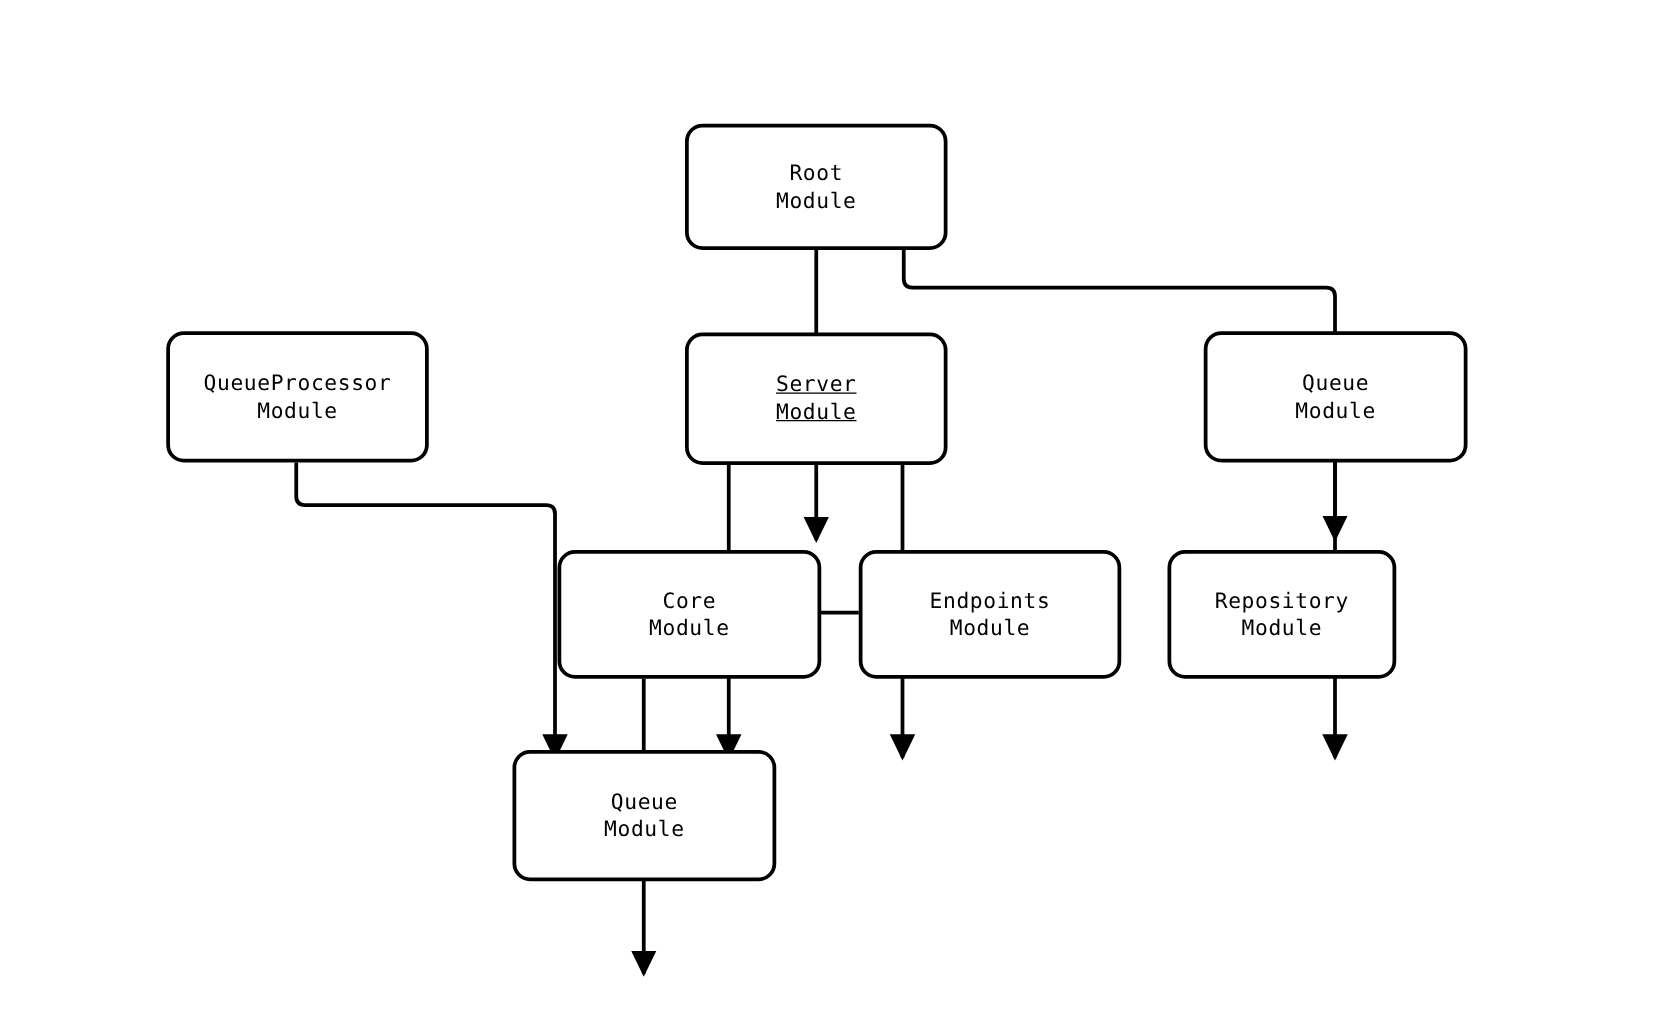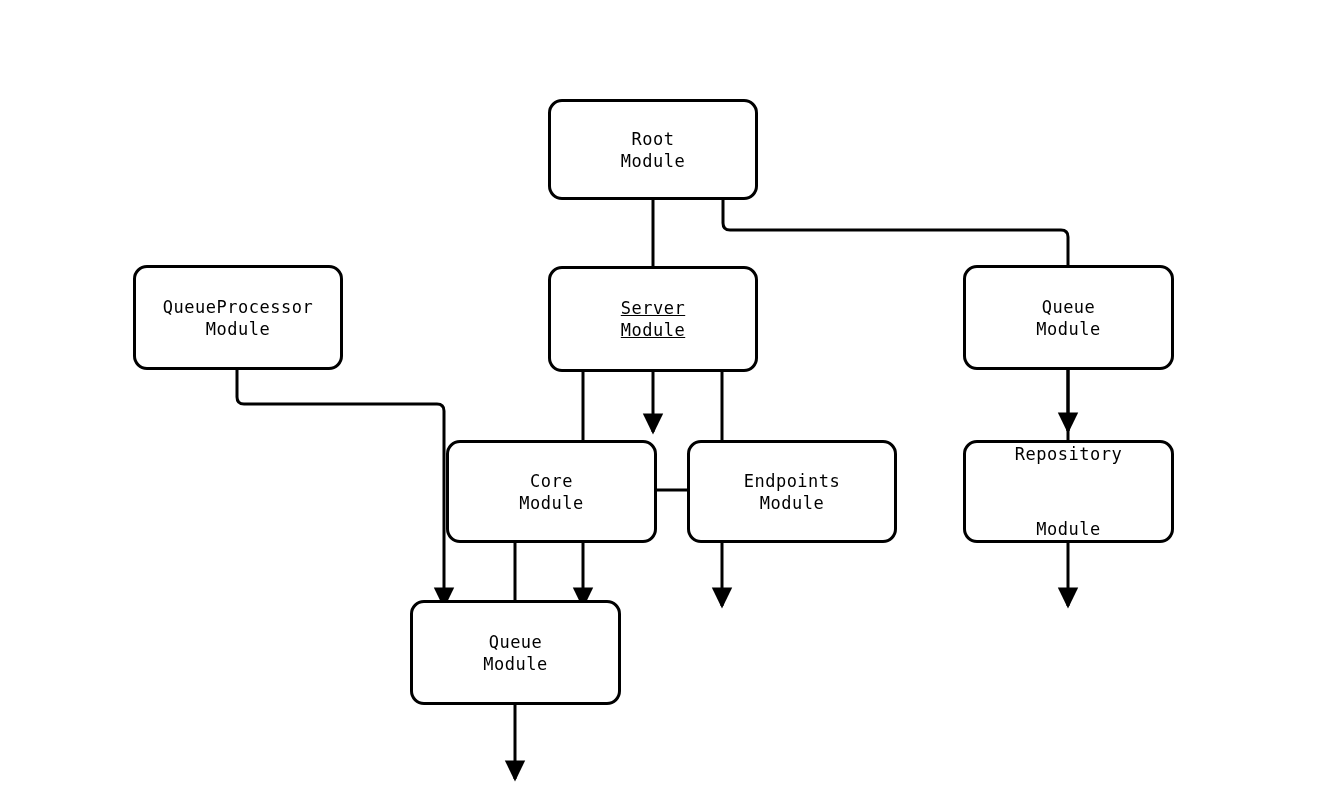--- a/index.html
+++ b/index.html
@@ -90,21 +90,21 @@
         <span class="node-line">Module</span>
       </div>
       <div class="node" style="left: 410px; top: 440px; width: 211px; height: 103px; border-color: rgb(0, 0, 0); color: rgb(0, 0, 0); margin-left: 36px;">
         <span class="node-line">Core</span>
         <span class="node-line">Module</span>
       </div>
       <div class="node" style="left: 687px; top: 440px; width: 210px; height: 103px; border-color: rgb(0, 0, 0); color: rgb(0, 0, 0);">
         <span class="node-line">Endpoints</span>
         <span class="node-line">Module</span>
       </div>
-      <div class="node" style="left: 963px; top: 440px; width: 211px; height: 103px; border-color: rgb(0, 0, 0); color: rgb(0, 0, 0); justify-content: space-between;">
+      <div class="node" style="left: 934px; top: 440px; width: 183px; height: 103px; border-color: rgb(0, 0, 0); color: rgb(0, 0, 0);">
         <span class="node-line">Repository</span>
         <span class="node-line">Module</span>
       </div>
       <div class="node" style="left: 410px; top: 600px; width: 211px; height: 105px; border-color: rgb(0, 0, 0); color: rgb(0, 0, 0);">
         <span class="node-line">Queue</span>
         <span class="node-line">Module</span>
       </div>
     </div>
 
 </div>

